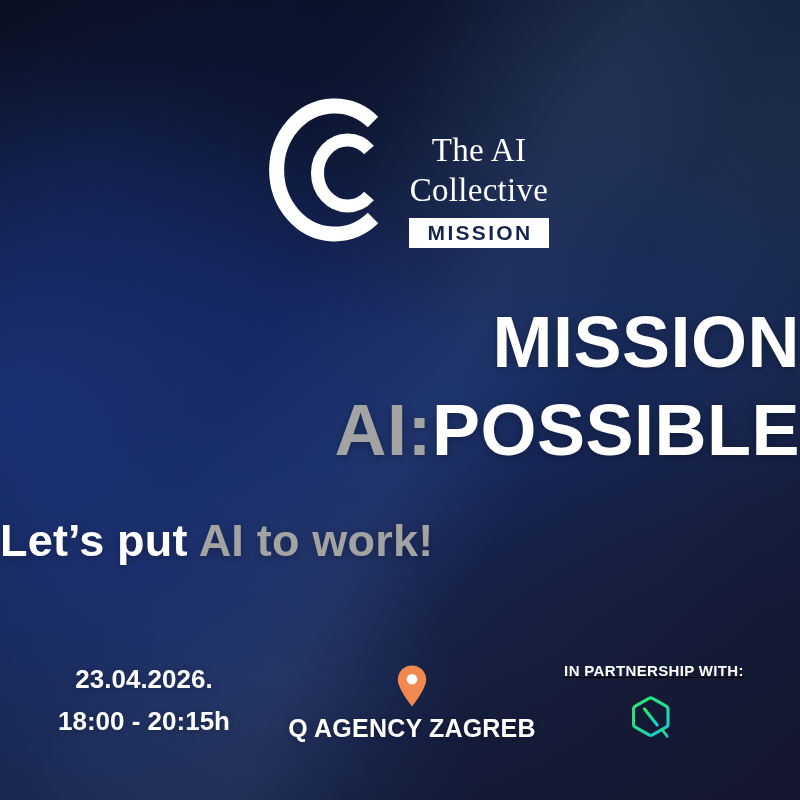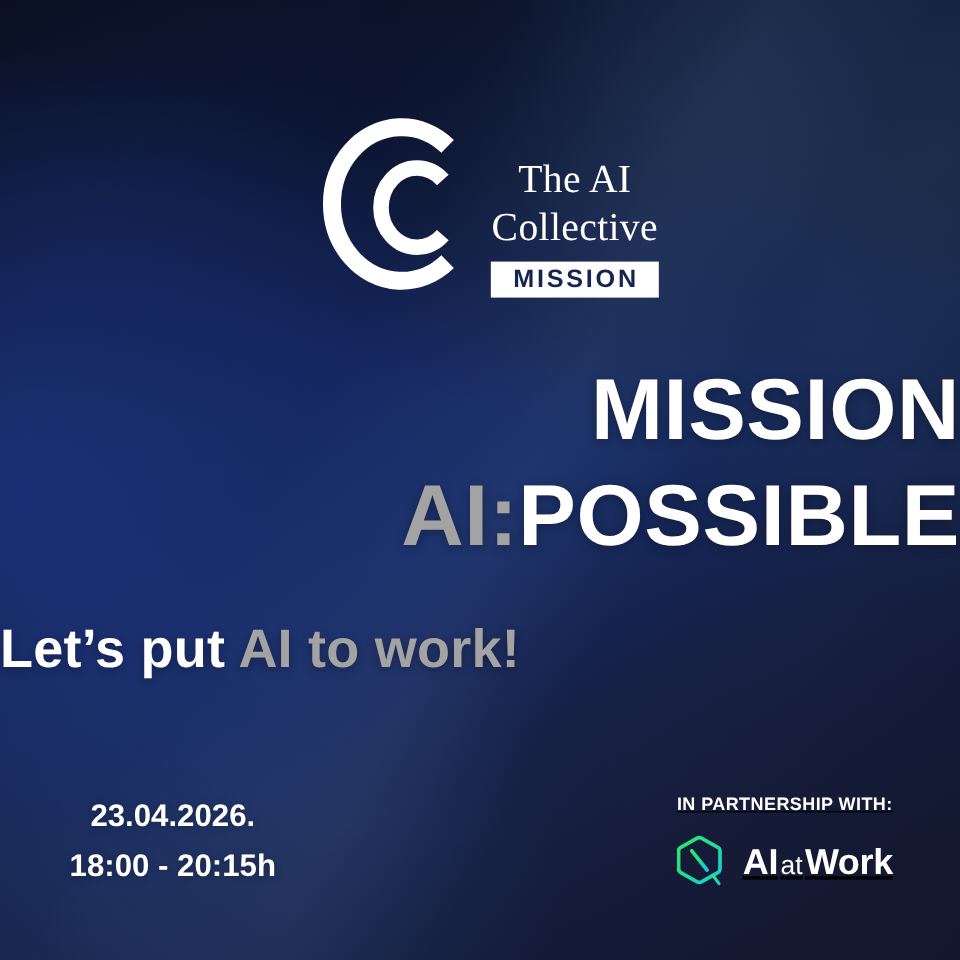--- a/index.html
+++ b/index.html
@@ -233,20 +233,28 @@
       <span>Let’s put </span><span class="accent">AI to work!</span>
     </div>
 
     <div class="footer">
 
       <div class="footer-col col-when">
         <div class="when-line">23.04.2026.</div>
         <div class="when-line">18:00 - 20:15h</div>
       </div>
 
+      <div class="footer-col col-where">
+        <svg class="pin-icon" viewBox="0 0 30 42" aria-hidden="true">
+          <path d="M15 0.5 C7 0.5 0.8 6.7 0.8 14.6 C0.8 24.3 15 41.5 15 41.5
+                   C15 41.5 29.2 24.3 29.2 14.6 C29.2 6.7 23 0.5 15 0.5 Z" fill="#f0884f"></path>
+          <circle cx="15" cy="14.2" r="5.3" fill="#ffffff"></circle>
+        </svg>
+        <div class="venue-name">Q AGENCY ZAGREB</div>
+      </div>
 
       <div class="footer-col col-partner">
         <div class="partner-label">IN PARTNERSHIP WITH:</div>
         <div class="partner-logo-row">
           <svg class="hex-icon" viewBox="0 0 44 46" aria-hidden="true">
             <defs>
               <linearGradient id="hexgrad" x1="0" y1="0" x2="1" y2="1">
                 <stop offset="0%" stop-color="#2ce86a"></stop>
                 <stop offset="55%" stop-color="#21dc96"></stop>
                 <stop offset="100%" stop-color="#18c8e0"></stop>
@@ -257,21 +265,18 @@
                      L36 28.0 C36 29.3 35.3 30.5 34.2 31.1
                      L20.5 38.8 C19.4 39.4 18.1 39.4 17.0 38.8
                      L3.3 31.1 C2.2 30.5 1.5 29.3 1.5 28.0
                      L1.5 13.2 C1.5 11.9 2.2 10.7 3.3 10.1
                      L17.0 2.4 C18.1 1.8 19.4 1.8 20.5 2.4 Z" fill="none" stroke="url(#hexgrad)" stroke-width="3.1" stroke-linejoin="round"></path>
 
             <path d="M12.5 13.0 L25.2 29.0" fill="none" stroke="url(#hexgrad)" stroke-width="3.1" stroke-linecap="round"></path>
 
             <path d="M30.0 33.4 L35.2 40.4" fill="none" stroke="url(#hexgrad)" stroke-width="2.6" stroke-linecap="round"></path>
           </svg>
-          <div class="partner-wordmark">
-            <span>AI</span><span class="pw-at">at</span><span>Work</span>
-          </div>
         </div>
       </div>
 
     </div>
   </div>
 </div>
 
 </body></html>

